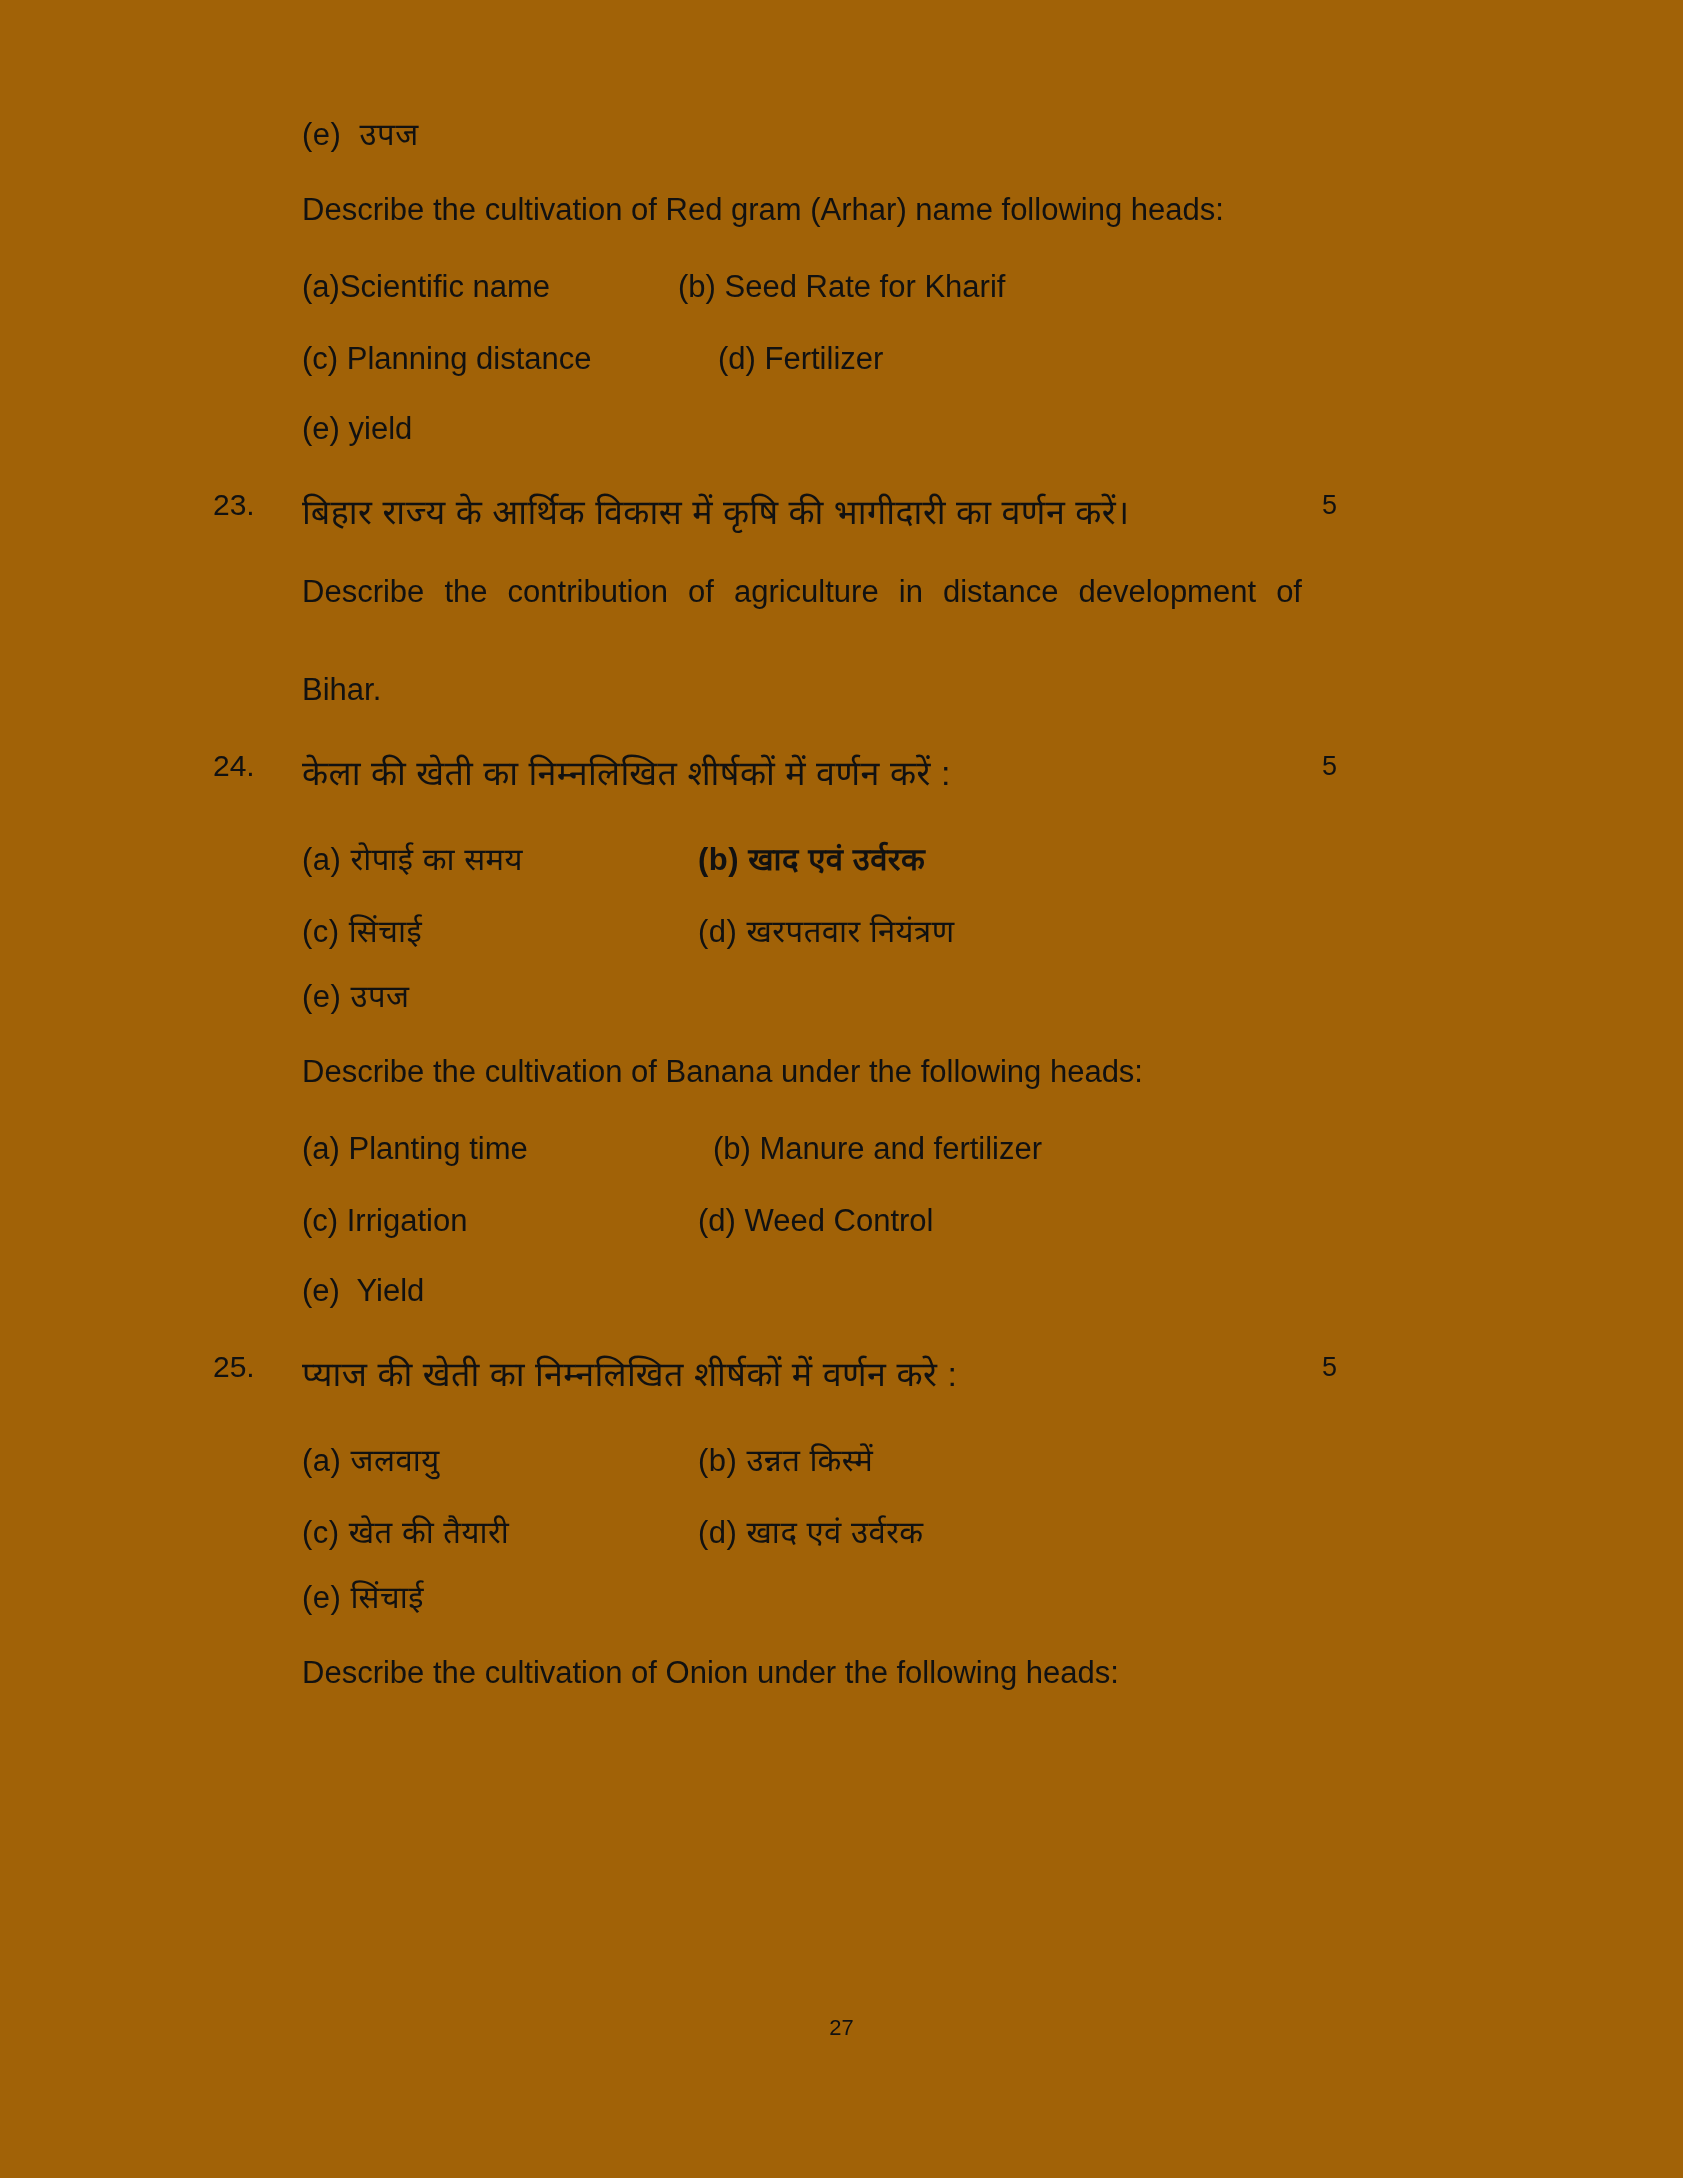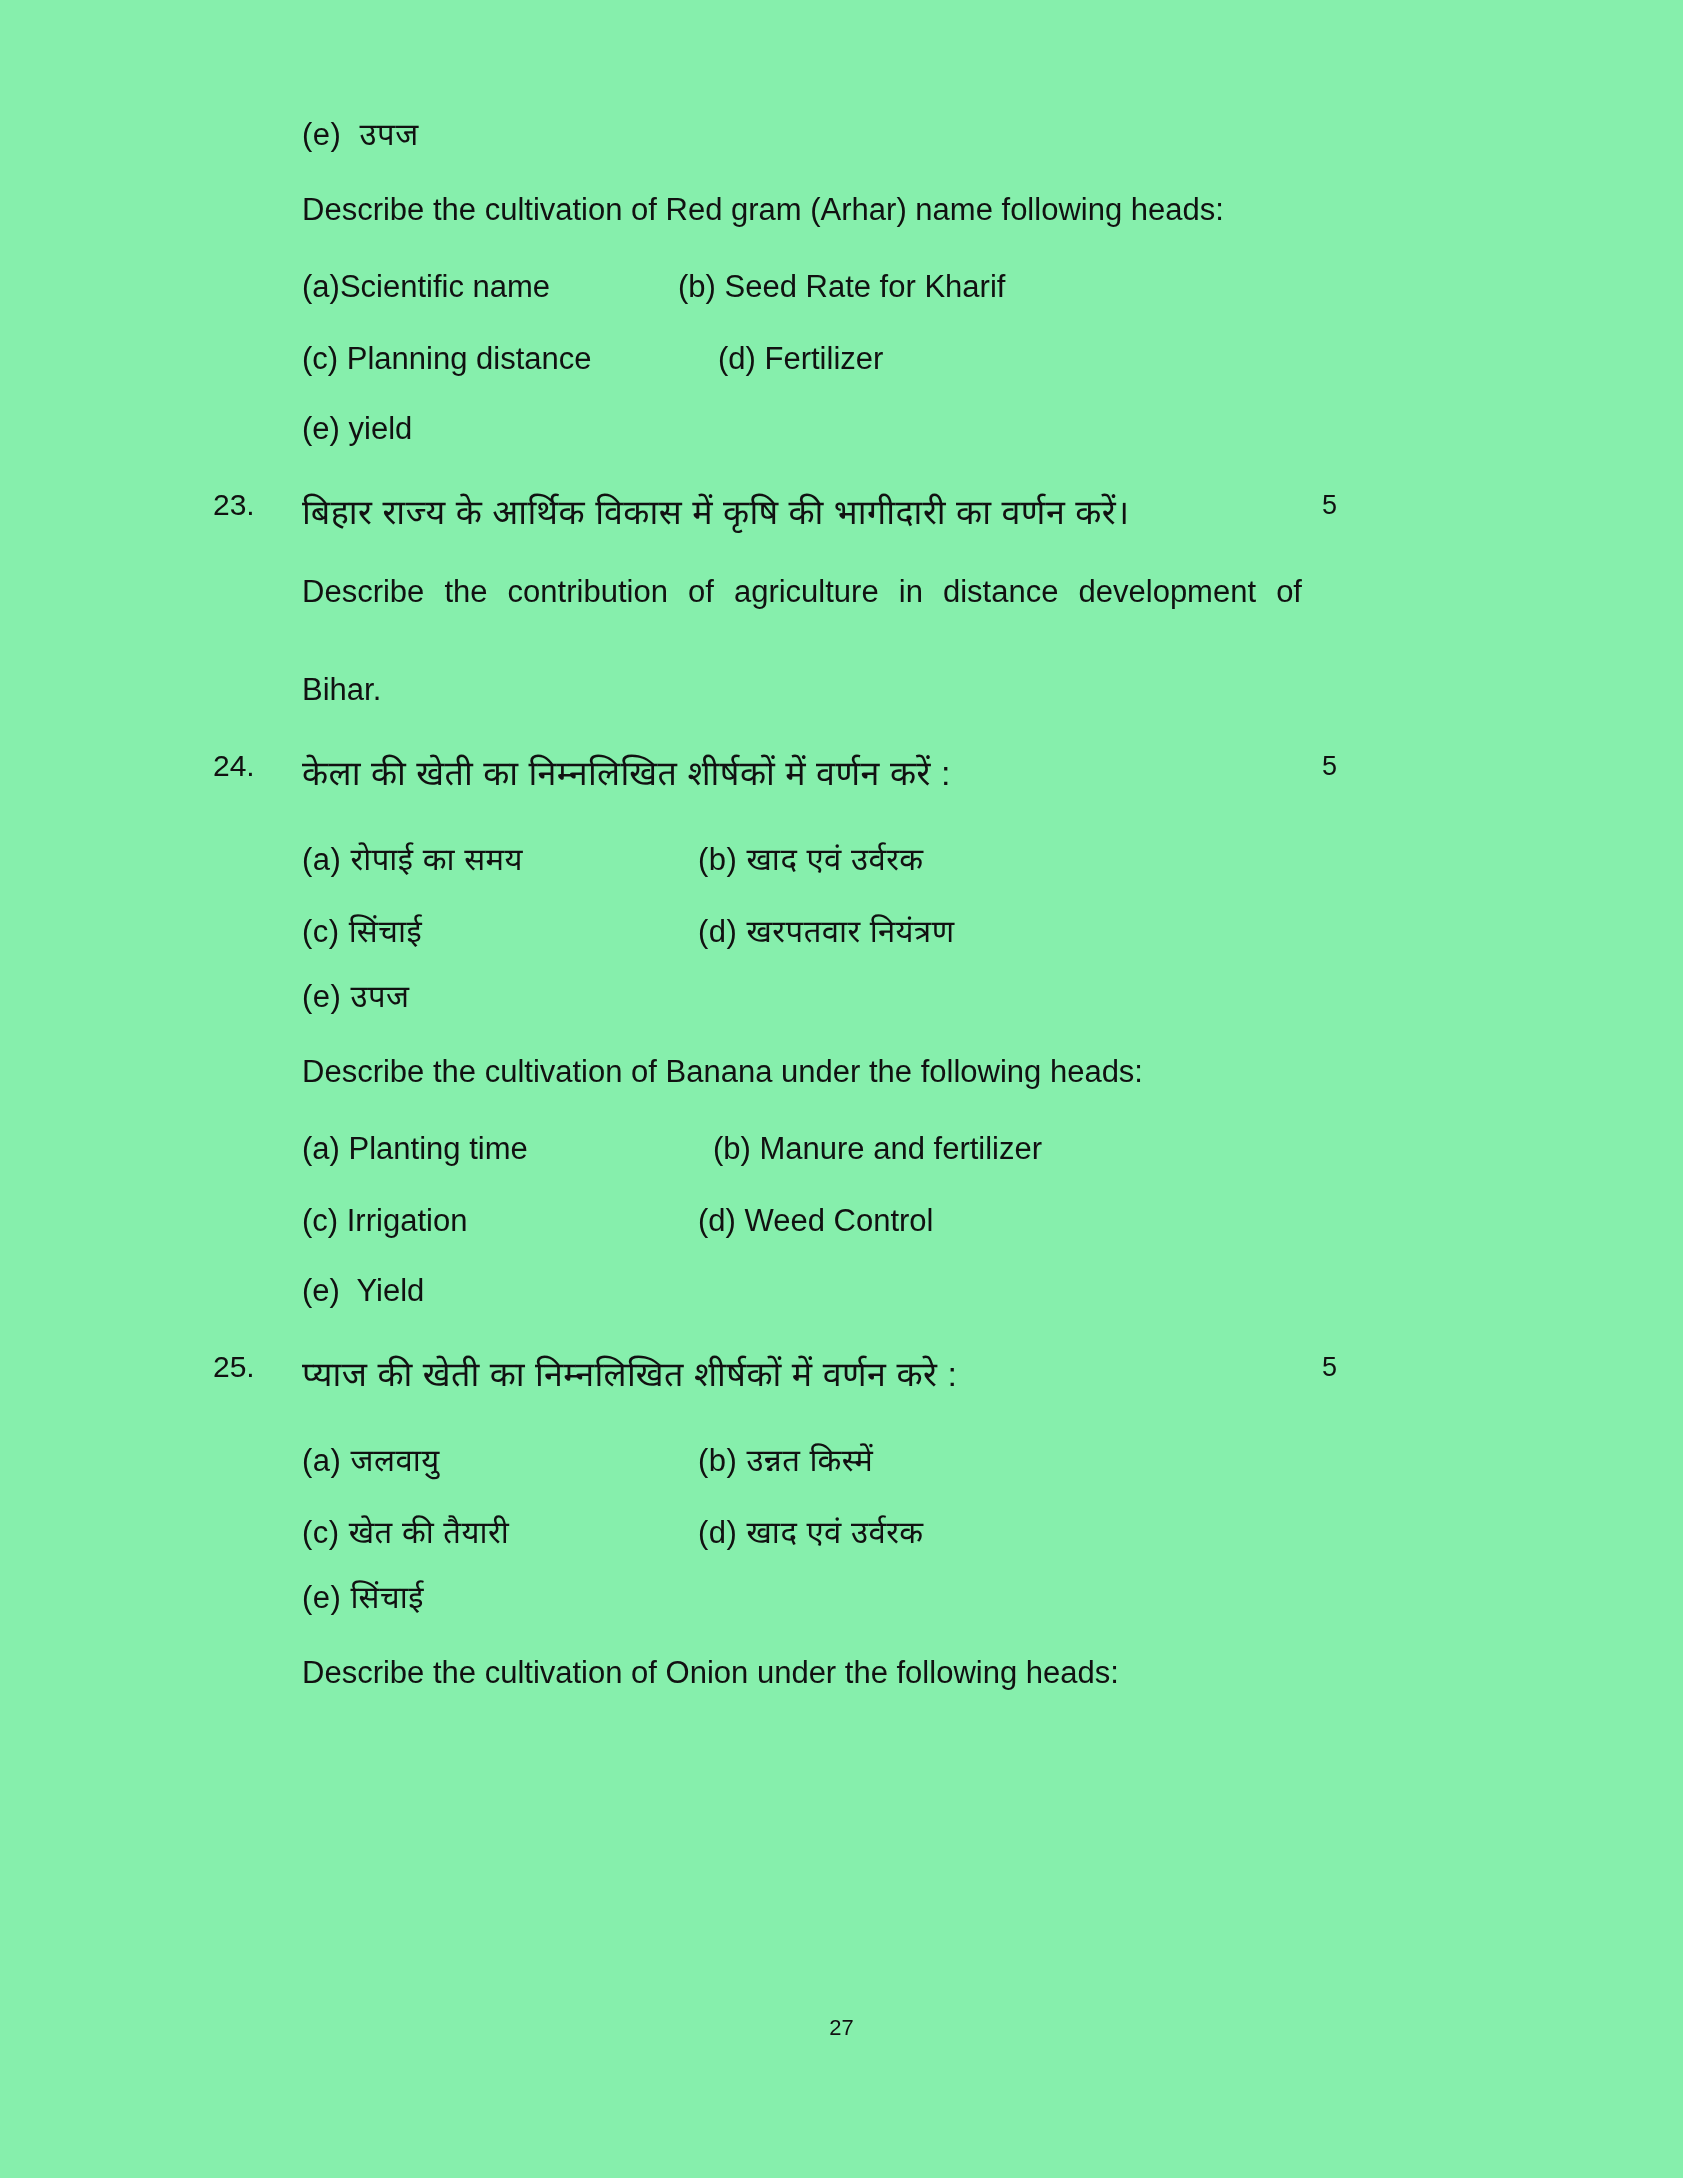--- a/index.html
+++ b/index.html
@@ -8,21 +8,21 @@
     background: #ffffff;
   }
   body {
     font-family: "Liberation Sans", "DejaVu Sans", sans-serif;
     color: #000000;
   }
   .page {
     position: relative;
     width: 1683px;
     height: 2178px;
-    background: #86efac;
+    background: #a16207;
     overflow: hidden;
   }
   .content {
     position: absolute;
     left: 213px;
     top: 119px;
     width: 1238px;
   }
 
   
@@ -162,21 +162,21 @@
       <span class="q-num">24.</span>
       <span class="q-hindi hindi">केला की खेती का निम्नलिखित शीर्षकों में वर्णन करें :</span>
       <span class="q-marks">5</span>
     </div>
 
     <div class="sp-md"></div>
 
     <div class="body-block">
       <div class="sub-row">
         <span class="sub-a hindi">(a) रोपाई का समय</span>
-        <span class="sub-b hindi" style="left:396px;">(b) खाद एवं उर्वरक</span>
+        <span class="sub-b hindi" style="left:396px;font-weight:bold;">(b) खाद एवं उर्वरक</span>
       </div>
       <div class="sp-sm"></div>
 
       <div class="sub-row">
         <span class="sub-a hindi">(c) सिंचाई</span>
         <span class="sub-b hindi" style="left:396px;">(d) खरपतवार नियंत्रण</span>
       </div>
       <div class="sp-sm"></div>
 
       <div class="line hindi">(e) उपज</div>

